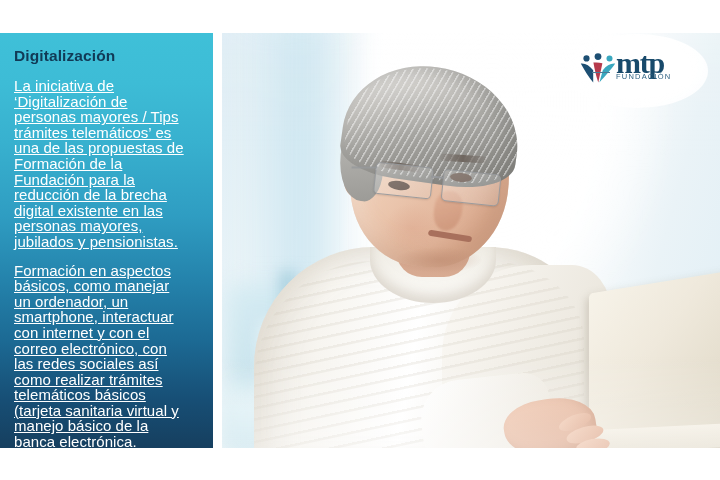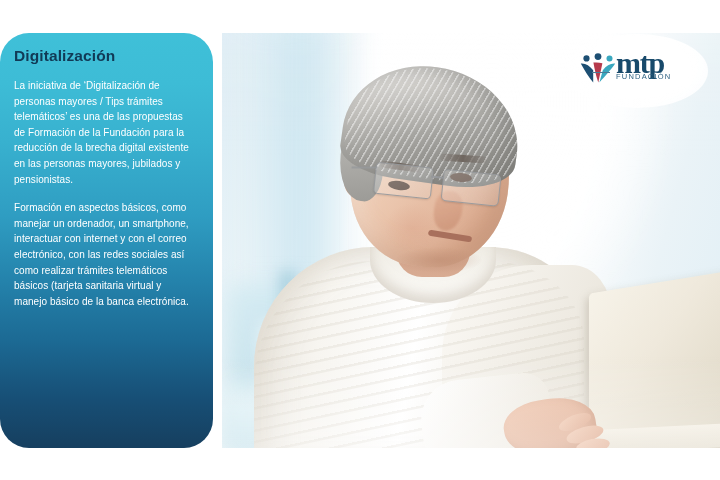--- a/index.html
+++ b/index.html
@@ -419,36 +419,36 @@
         #3dbcd6 12%,
         #38b1cf 26%,
         #2f9dc2 44%,
         #2482ab 60%,
         #1c6a94 74%,
         #174f76 88%,
         #163f5f 100%);
     box-sizing: border-box;
     padding: 13px 12px 0 14px;
     overflow: hidden;
-    border-radius: 29px;
   }
   .panel-title {
     color: #113a56;
     font-size: 15.5px;
     font-weight: 700;
     line-height: 19px;
     margin: 0 0 13px 0;
     letter-spacing: .1px;
   }
   .panel-p {
     color: #ffffff;
-    font-size: 10px;
+    font-size: 15px;
     line-height: 15.6px;
     margin: 0 11px 13px 0;
     letter-spacing: .05px;
+    text-decoration: underline;
   }
 
   
   .headline {
     position: absolute;
     left: 316px;
     top: 404px;
     font-size: 25px;
     font-weight: 700;
     color: #111111;

